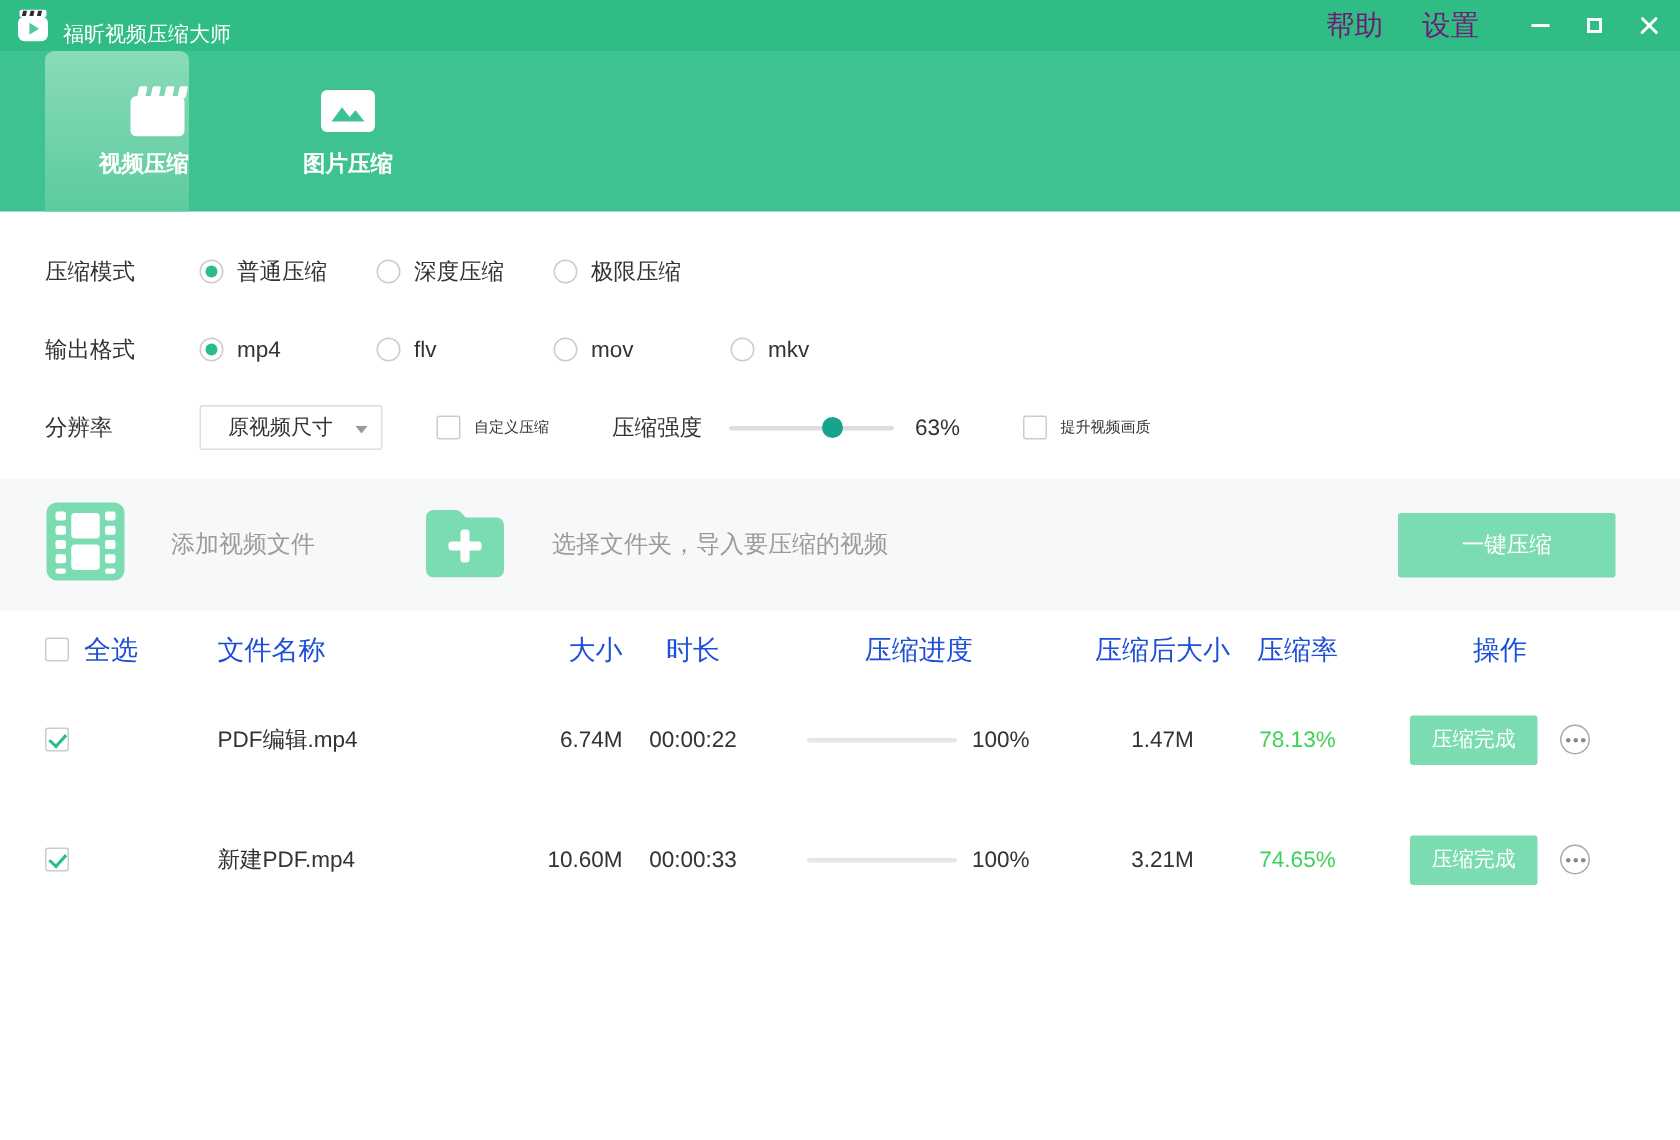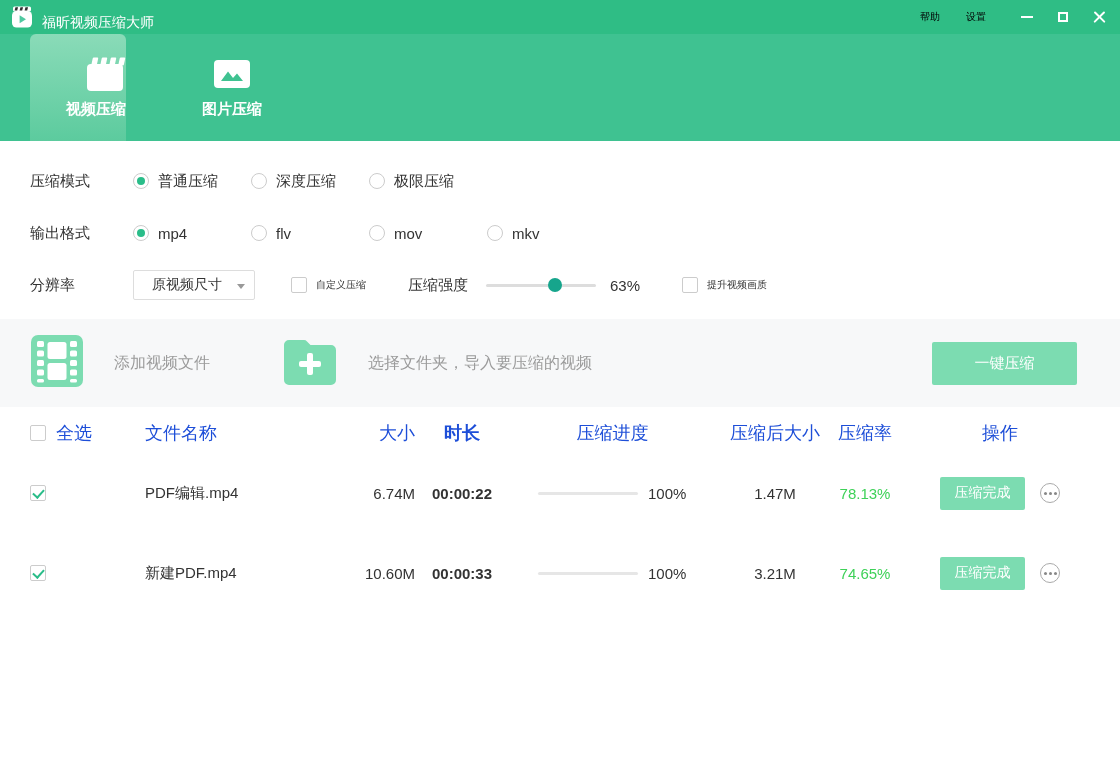--- a/index.html
+++ b/index.html
@@ -8,21 +8,21 @@
   }
   *{box-sizing:border-box;margin:0;padding:0;}
   html,body{width:1120px;height:760px;overflow:hidden;}
   body{font-family:"Liberation Sans","DejaVu Sans",sans-serif;background:#fff;}
 
   
   .titlebar{height:34px;background:var(--titlebar);display:flex;align-items:center;padding-left:10px;}
   .app-icon{width:24px;height:24px;margin-right:8px;display:flex;align-items:center;}
   .app-title{color:#fff;font-size:14px;margin-top:12px;}
   .tb-right{margin-left:auto;display:flex;align-items:center;height:100%;}
-  .tb-text-btn{color:#000000;font-size:10px;margin-right:26px;cursor:pointer;}
+  .tb-text-btn{color:#701a75;font-size:19px;margin-right:26px;cursor:pointer;}
   .win-btn{width:30px;height:100%;display:flex;align-items:center;justify-content:center;cursor:pointer;margin-right:6px;}
   .glyph-min{width:12px;height:2px;background:#fff;}
   .glyph-max{width:10px;height:10px;border:2px solid #fff;}
   .glyph-close{position:relative;width:13px;height:13px;}
   .glyph-close::before,.glyph-close::after{content:"";position:absolute;left:-1px;top:5px;width:15px;height:2.4px;background:#fff;border-radius:1px;}
   .glyph-close::before{transform:rotate(45deg);}
   .glyph-close::after{transform:rotate(-45deg);}
 
   
   .header{height:107px;background:var(--header);display:flex;padding-left:30px;}
@@ -57,21 +57,21 @@
   .primary-btn{margin-left:auto;margin-right:13px;width:145px;height:43px;background:var(--mint);border:none;border-radius:2px;color:#fff;font-size:15px;font-family:inherit;cursor:pointer;}
 
   
   .table{padding:0 30px;}
   .grid{display:grid;grid-template-columns:115px 200px 70px 80px 235px 90px 90px 1fr;align-items:center;}
   .thead{height:40px;margin-top:6px;color:#1d4ed8;font-size:18px;}
   .trow{height:80px;font-size:15px;color:#333;}
   .cell-select{display:flex;align-items:center;}
   .cell-select .checkbox{margin-right:10px;}
   .col-size{text-align:right;}
-  .col-dur{text-align:center;padding-left:14px;font-weight:bold;}
+  .col-dur{text-align:center;padding-left:14px;}
   .col-center{text-align:center;}
   .cell-progress{display:flex;align-items:center;padding-left:43px;}
   .pbar{width:100px;height:3px;background:#e6e6e6;border-radius:2px;overflow:hidden;}
   .pbar-fill{height:100%;background:var(--teal);}
   .ptext{margin-left:10px;}
   .col-ratio{color:var(--ratio);}
   .cell-action{display:flex;align-items:center;padding-left:30px;}
   .row-btn{width:85px;height:33px;background:var(--mint);border:none;border-radius:2px;color:#fff;font-size:14px;font-family:inherit;cursor:pointer;}
   .more{width:20px;height:20px;border:1px solid #aaa;border-radius:50%;margin-left:15px;display:flex;align-items:center;justify-content:center;cursor:pointer;}
   .more i{display:block;width:3px;height:3px;border-radius:50%;background:#888;box-shadow:-5px 0 0 #888,5px 0 0 #888;}

